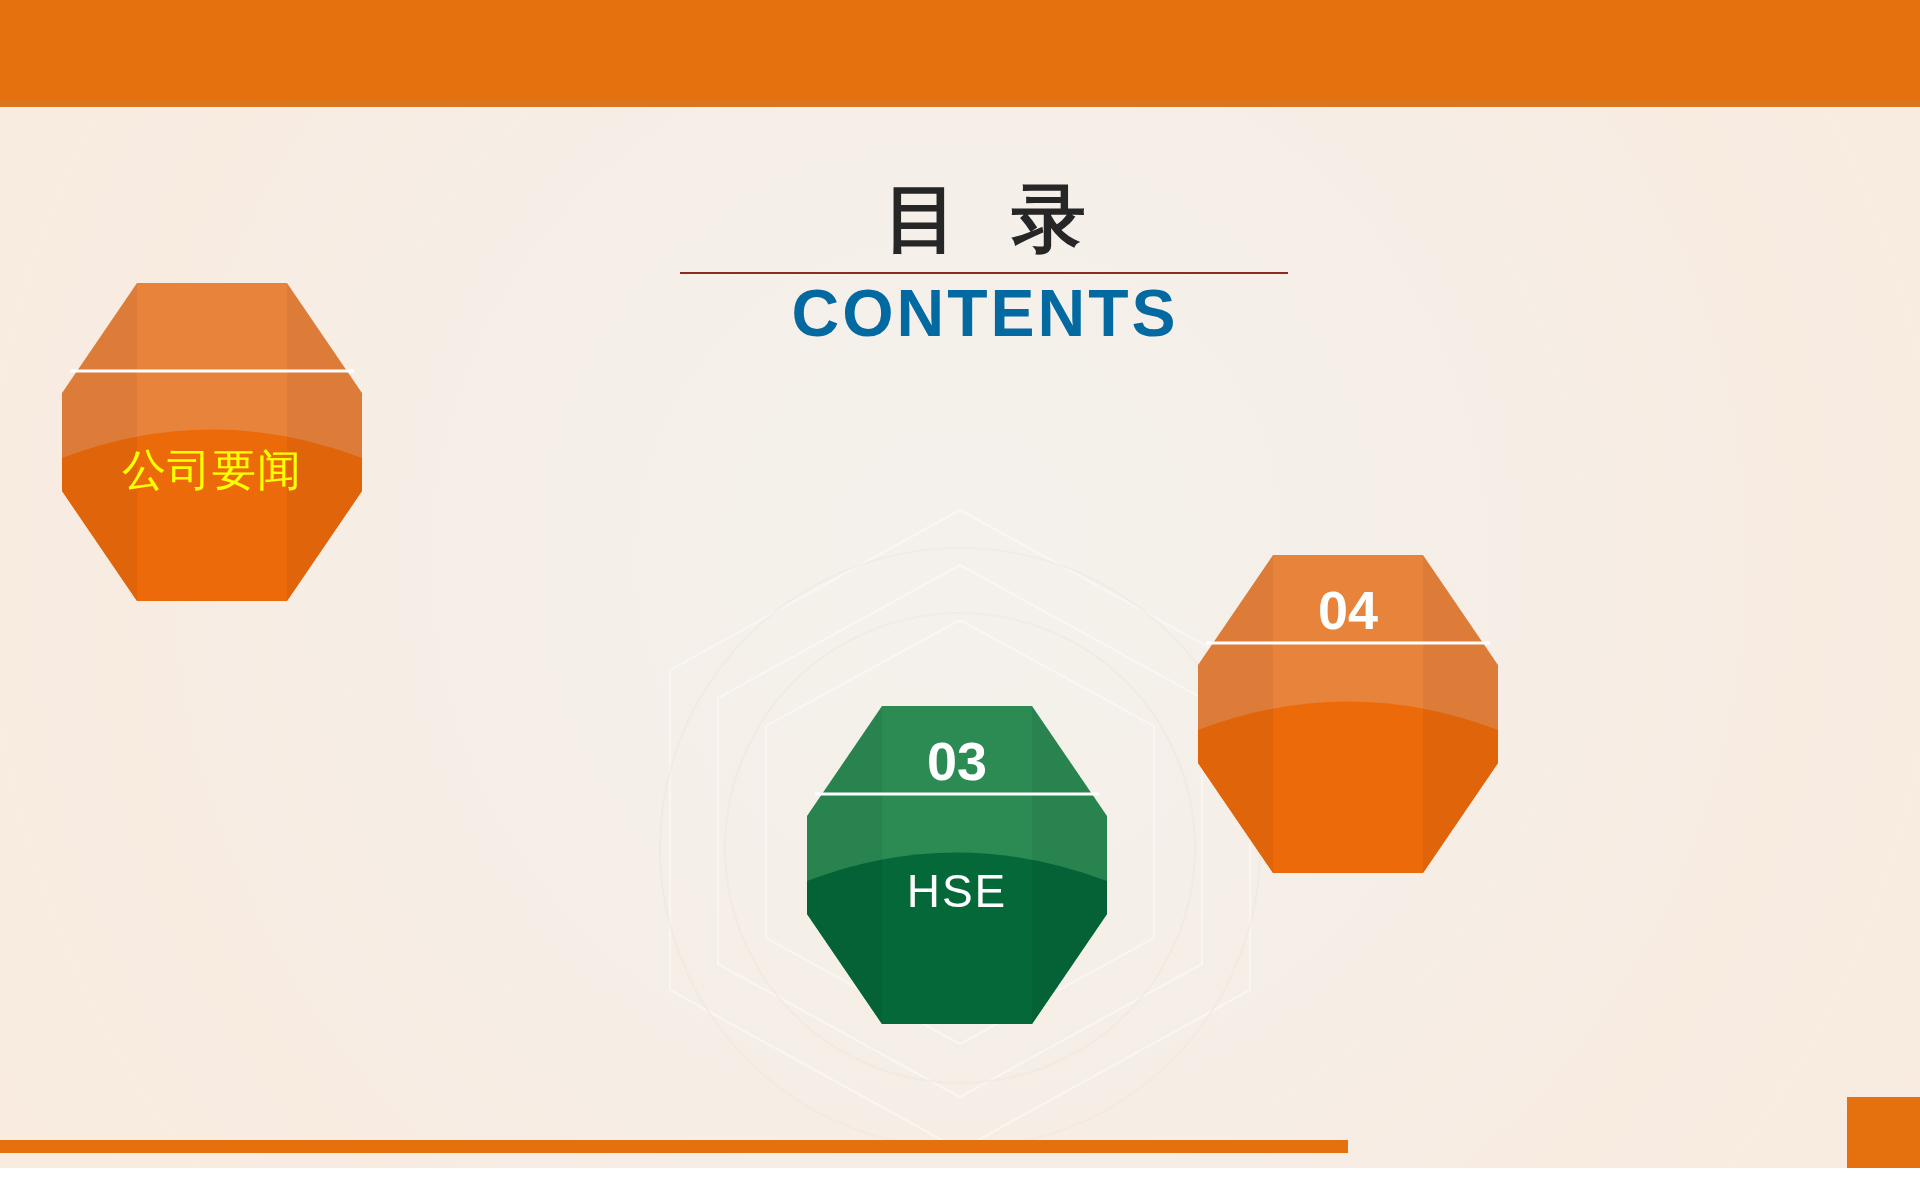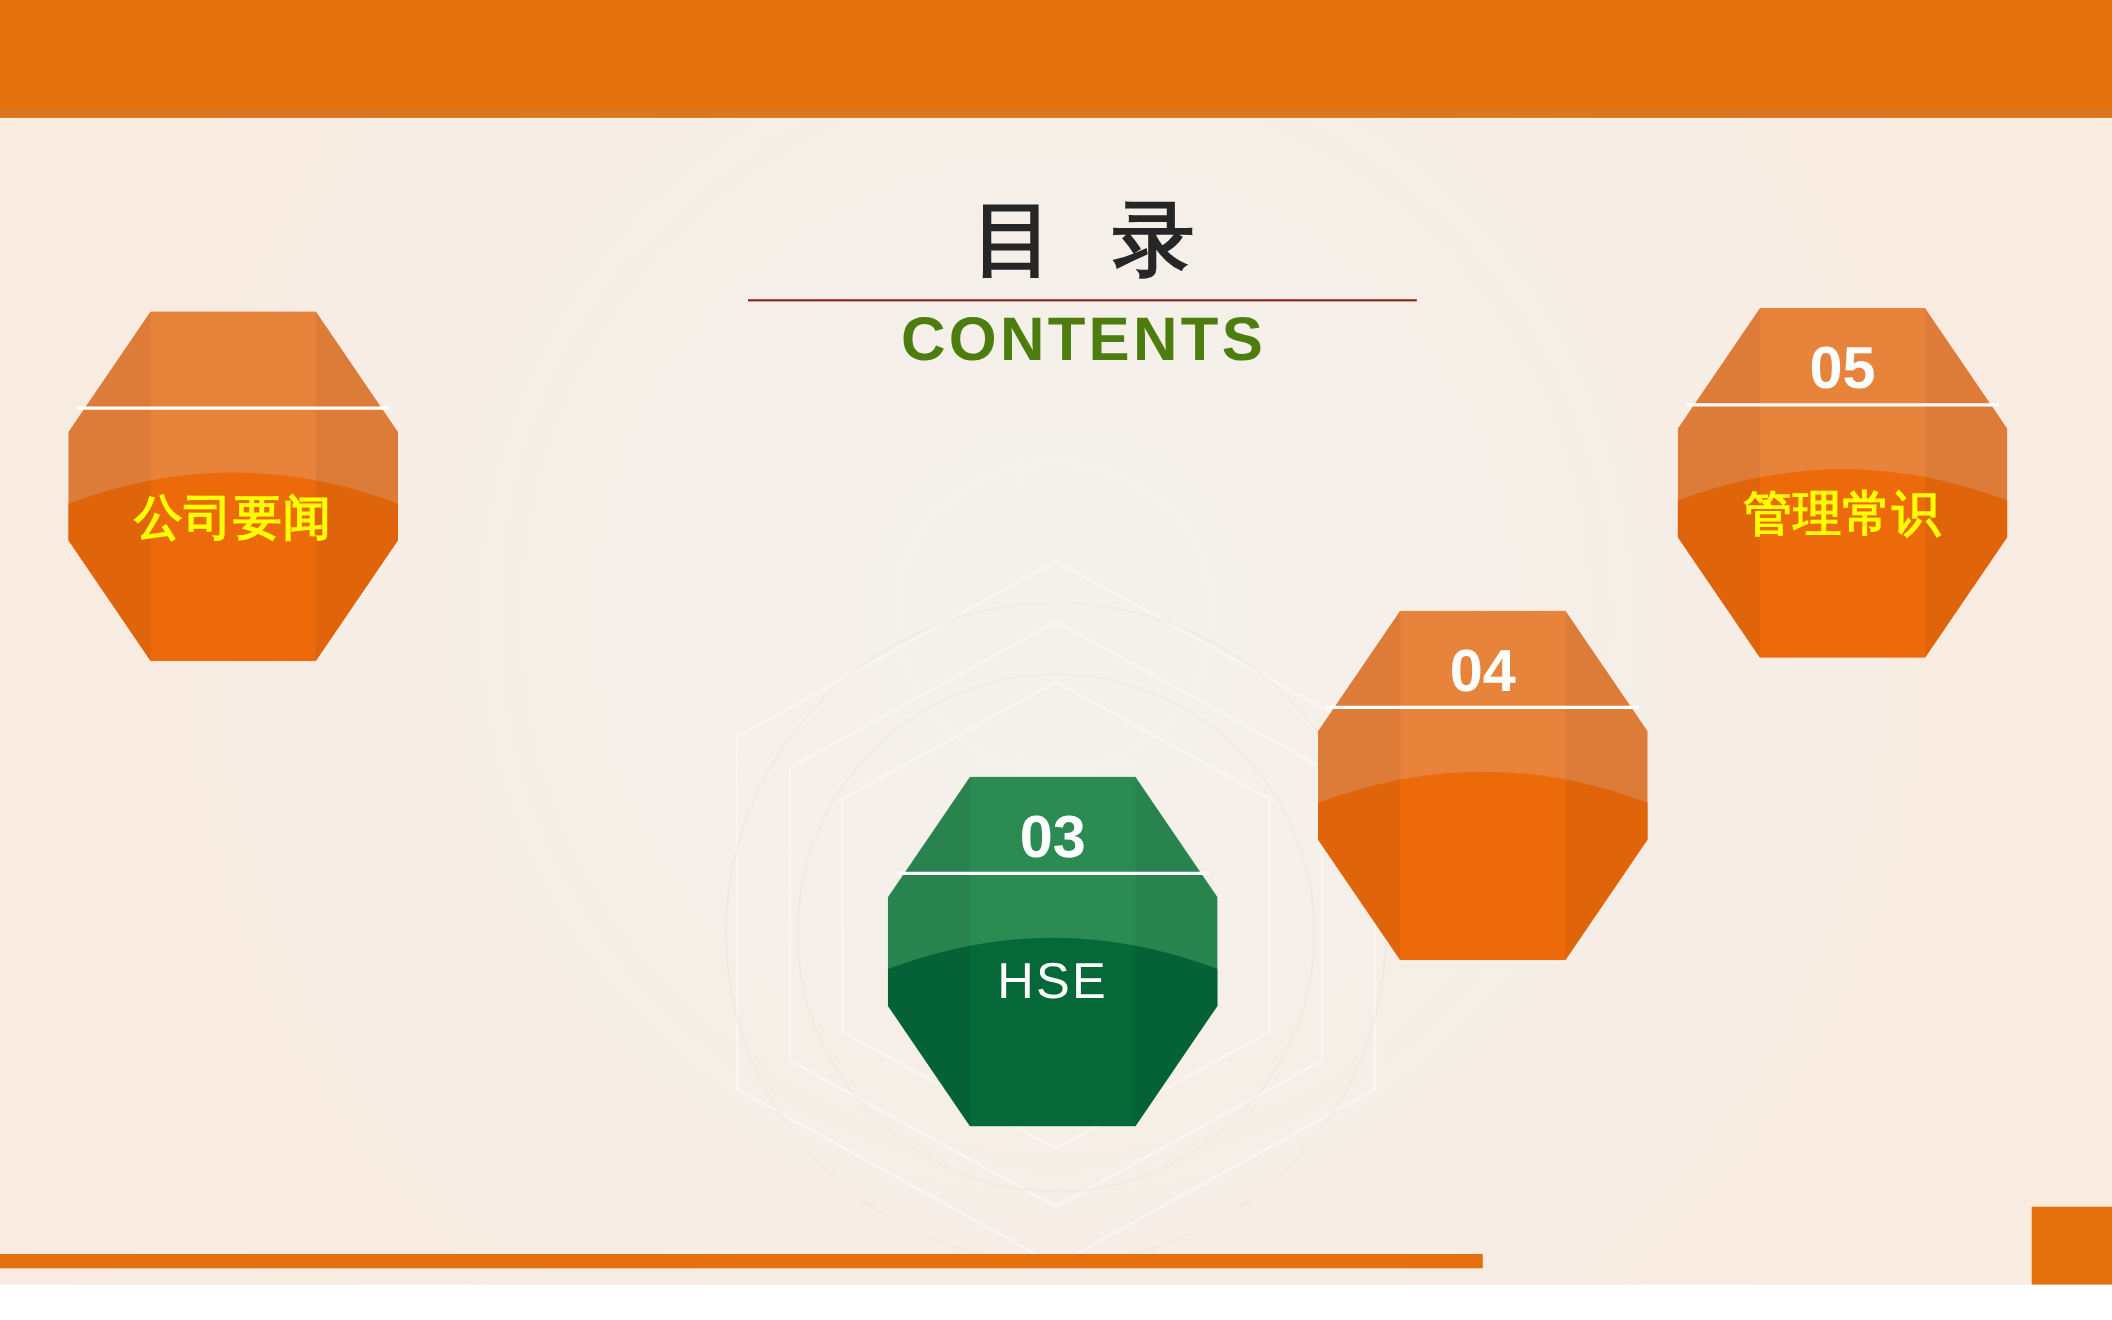--- a/index.html
+++ b/index.html
@@ -72,23 +72,23 @@
     margin-left: 14px;
   }
   .heading-rule {
     width: 608px;
     height: 2px;
     background: #8e2a20;
     margin: 14px 0 0 0;
   }
   .heading-en {
     font-family: "Liberation Sans", "DejaVu Sans", sans-serif;
-    font-size: 56px;
+    font-size: 66px;
     font-weight: bold;
-    color: #4d7c0f;
+    color: #0369a1;
     letter-spacing: 3px;
     line-height: 1.0;
     margin-top: 6px;
   }
 
   
   .hex {
     position: absolute;
     width: 300px;
     height: 318px;
@@ -104,21 +104,21 @@
     color: #ffffff;
     font-family: "Liberation Sans", "DejaVu Sans", sans-serif;
     pointer-events: none;
   }
   .hex-label {
     position: absolute;
     left: 0; right: 0;
     top: 158px;
     text-align: center;
     font-size: 44px;
-    font-weight: bold;
+    font-weight: normal;
     font-family: "DejaVu Sans", "Liberation Sans", sans-serif;
     color: #ffff00;
     pointer-events: none;
     letter-spacing: 1px;
   }
   .hex-label.latin {
     color: #ffffff;
     font-family: "Liberation Sans", "DejaVu Sans", sans-serif;
     font-size: 46px;
     font-weight: normal;
@@ -239,35 +239,17 @@
         <rect x="0" y="0" width="300" height="318" fill="#e8833c"></rect>
         <path d="M0,175 Q150,118 300,175 L300,318 L0,318 Z" fill="#ec6a0a"></path>
         <path d="M0,110 L75,0 L75,318 L0,208 Z" fill="#000000" opacity="0.05"></path>
         <path d="M225,0 L300,110 L300,208 L225,318 Z" fill="#000000" opacity="0.05"></path>
       </g>
       <line x1="8" y1="88" x2="292" y2="88" stroke="#ffffff" stroke-width="3"></line>
     </svg>
     <div class="hex-num">04</div>
   </div>
 
-  <div class="hex" id="hex-05">
-    <svg class="hex-svg" viewBox="0 0 300 318" xmlns="http://www.w3.org/2000/svg">
-      <defs>
-        <clipPath id="clip05">
-          <polygon points="75,0 225,0 300,110 300,208 225,318 75,318 0,208 0,110"></polygon>
-        </clipPath>
-      </defs>
-      <g clip-path="url(#clip05)">
-        <rect x="0" y="0" width="300" height="318" fill="#e8833c"></rect>
-        <path d="M0,175 Q150,118 300,175 L300,318 L0,318 Z" fill="#ec6a0a"></path>
-        <path d="M0,110 L75,0 L75,318 L0,208 Z" fill="#000000" opacity="0.05"></path>
-        <path d="M225,0 L300,110 L300,208 L225,318 Z" fill="#000000" opacity="0.05"></path>
-      </g>
-      <line x1="8" y1="88" x2="292" y2="88" stroke="#ffffff" stroke-width="3"></line>
-    </svg>
-    <div class="hex-num">05</div>
-    <div class="hex-label">管理常识</div>
-  </div>
 
   <div class="footer-bar"></div>
   <div class="footer-square"></div>
 
 </div>
 
 </body></html>

